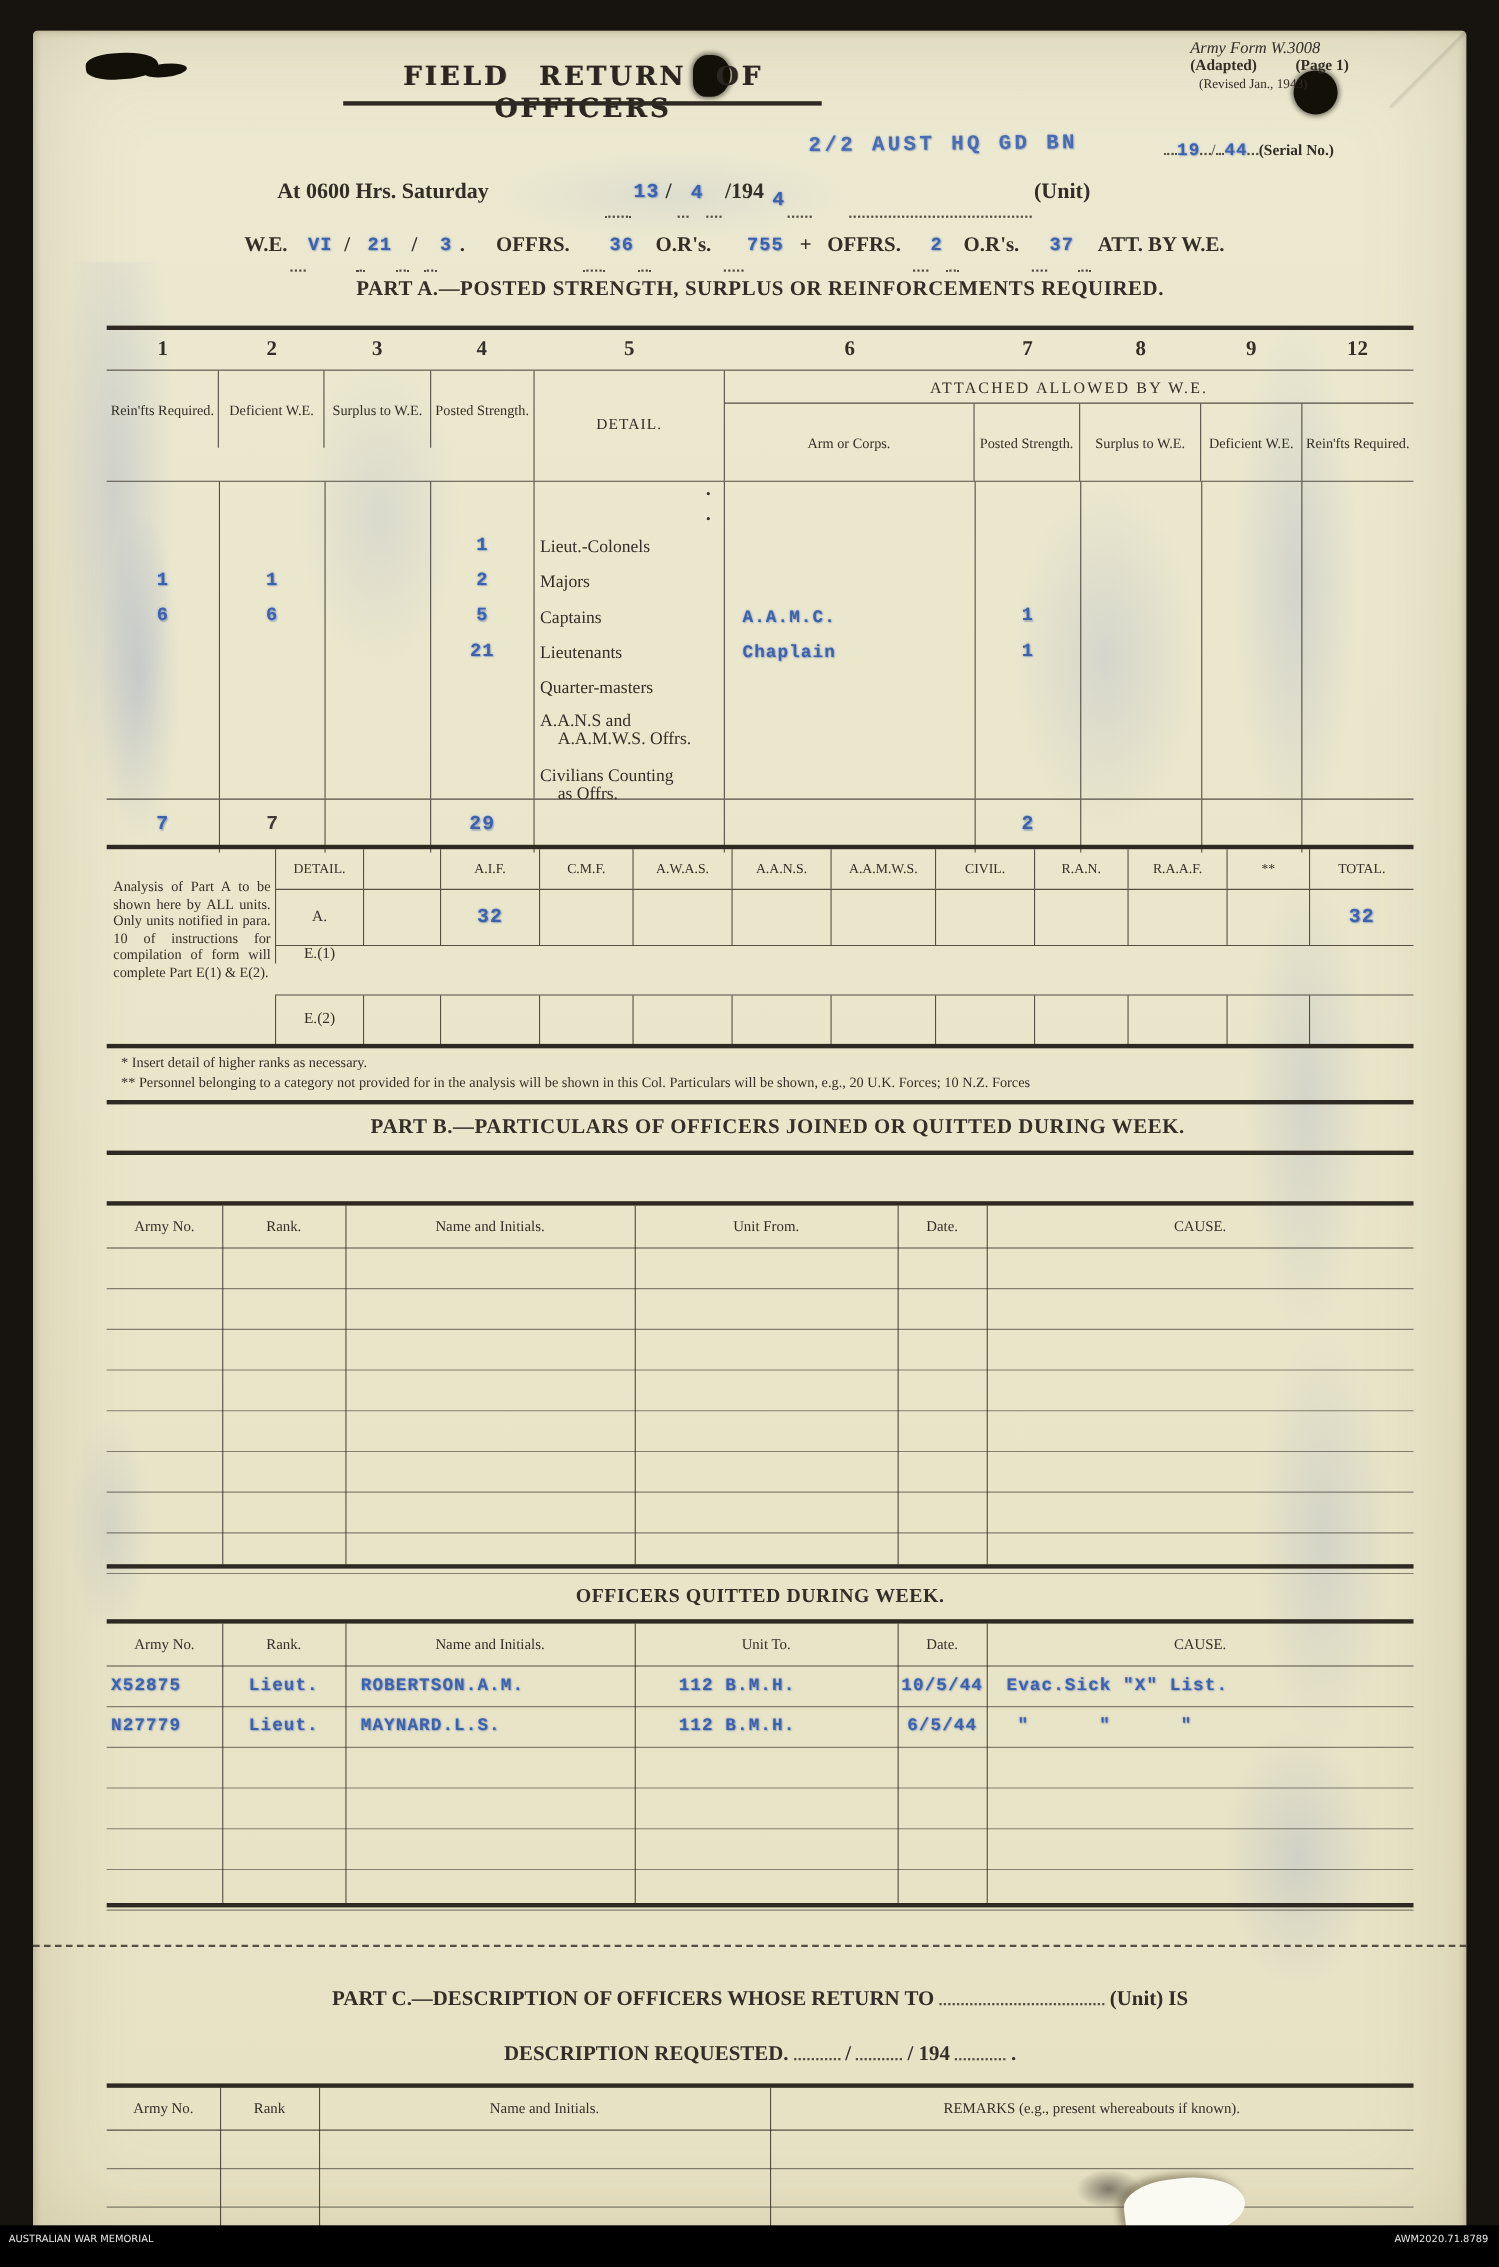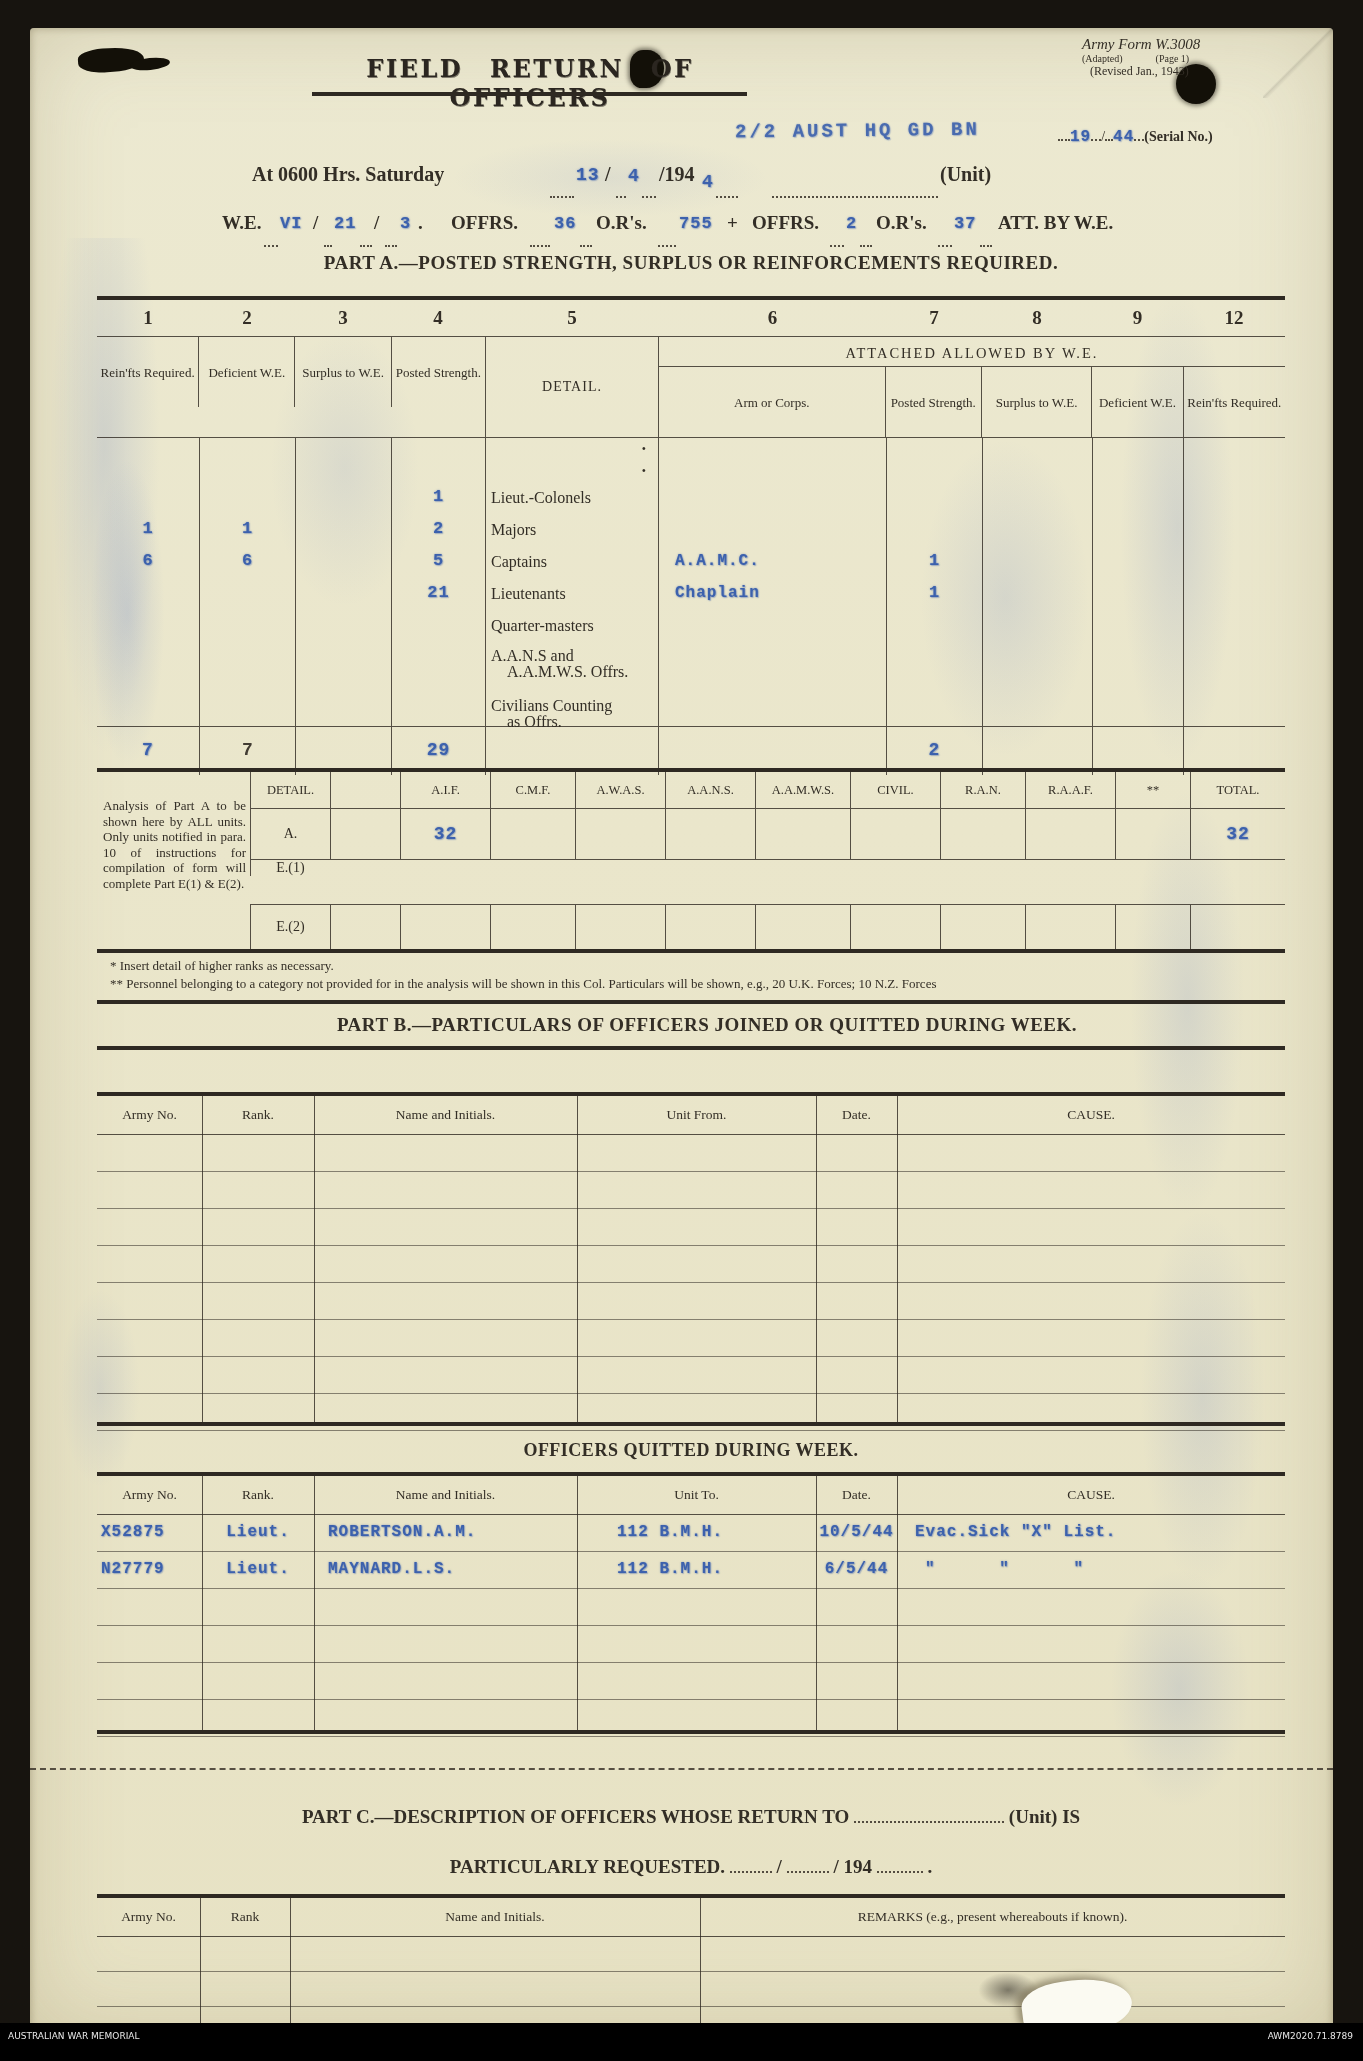--- a/index.html
+++ b/index.html
@@ -94,21 +94,21 @@
     <div class="stain" style="left:420px;top:110px;width:320px;height:80px;background:radial-gradient(ellipse,rgba(100,125,195,.10),transparent 70%);"></div>
 
     <div class="abs" style="left:48px;top:20px;width:66px;height:24px;background:#131008;border-radius:40% 55% 50% 45%;transform:rotate(-4deg);"></div>
     <div class="abs" style="left:100px;top:30px;width:40px;height:12px;background:#131008;border-radius:50%;transform:rotate(-6deg);"></div>
 
     <div class="hole" style="left:600px;top:22px;width:34px;height:38px;border-radius:45% 55% 60% 40%;"></div>
     <div class="hole" style="left:1146px;top:36px;width:40px;height:40px;"></div>
 
     <div class="abs" style="left:1052px;top:8px;width:240px;">
       <div style="font-style:italic;font-size:15px;">Army Form W.3008</div>
-      <div style="font-size:10px;">
+      <div style="font-size:14px;font-weight:bold;">
         <span>(Adapted)</span>
         <span style="display:inline-block;width:28px;"></span>
         <span>(Page 1)</span>
       </div>
       <div style="font-size:12px;padding-left:8px;">(Revised Jan., 1943)</div>
     </div>
 
     <div class="abs" style="left:1028px;top:96px;width:270px;font-size:14px;">
       <span class="dots" style="width:12px;"></span><span class="blue" style="font-size:16px;">19</span><span class="dots" style="width:10px;"></span><span>/</span><span class="dots" style="width:8px;"></span><span class="blue" style="font-size:16px;">44</span><span class="dots" style="width:10px;"></span><span class="serifb">(Serial No.)</span>
     </div>
@@ -401,21 +401,21 @@
     </div>
 
     <div class="abs dash" style="left:0;top:1740px;width:1303px;"></div>
 
     <div class="abs ctr" style="left:67px;top:1778px;width:1188px;font-weight:bold;font-size:19px;">
       <span>PART C.—DESCRIPTION OF OFFICERS WHOSE RETURN TO</span>
       <span class="dots" style="width:150px;"></span>
       <span>(Unit) IS</span>
     </div>
     <div class="abs ctr" style="left:67px;top:1828px;width:1188px;font-weight:bold;font-size:19px;">
-      <span>PARTICULARLY REQUESTED.</span>
+      <span>DESCRIPTION REQUESTED.</span>
       <span class="dots" style="width:42px;"></span>
       <span>/</span>
       <span class="dots" style="width:42px;"></span>
       <span>/</span>
       <span>194</span>
       <span class="dots" style="width:46px;"></span>
       <span>.</span>
     </div>
 
     <div class="tbl" style="top:1866px;height:139px;border-top:4px solid #2e2922;border-bottom:none;">

